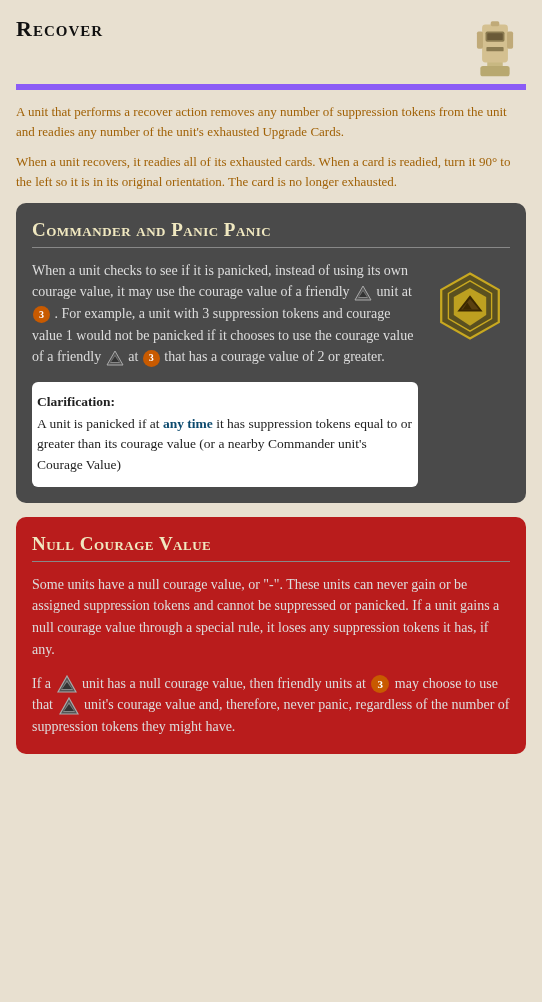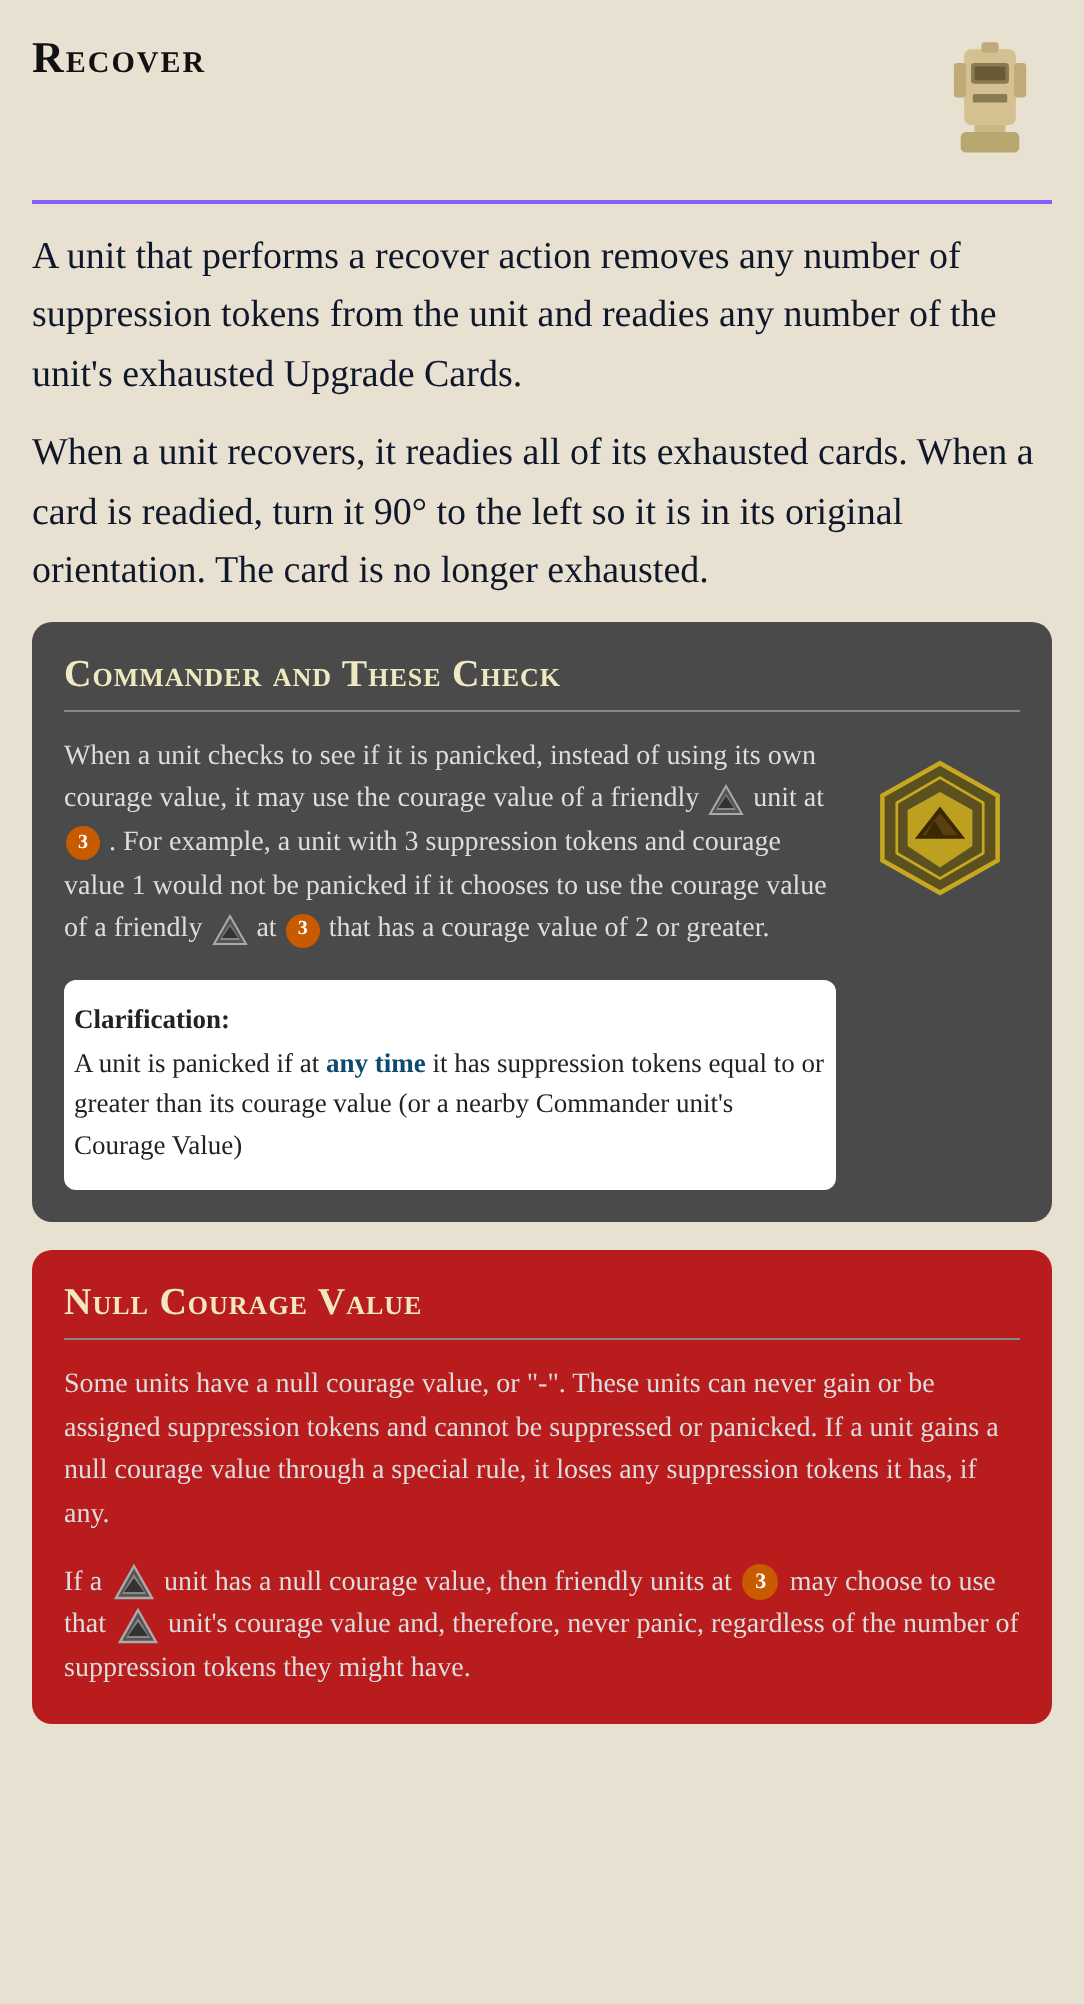--- a/index.html
+++ b/index.html
@@ -12,41 +12,41 @@
       color: #222;
     }
     .page-container {
       padding: 16px;
     }
     
     .page-header {
       display: flex;
       justify-content: space-between;
       align-items: flex-start;
-      border-bottom: 2px solid #8b5cf6;
-      padding-bottom: 22px;
+      border-bottom: 6px solid #8b5cf6;
+      padding-bottom: 6px;
       margin-bottom: 12px;
     }
     .page-title {
       font-family: 'Times New Roman', serif;
       font-size: 22px;
       font-variant: small-caps;
       font-weight: bold;
       color: #111;
       letter-spacing: 1px;
     }
     .header-icon {
       width: 62px;
       height: 62px;
     }
     
     .body-text {
-      font-size: 19px;
+      font-size: 13px;
       line-height: 1.55;
-      color: #0f172a;
+      color: #a16207;
       margin-bottom: 10px;
     }
     
     .dark-card {
       background: #4a4a4a;
       border-radius: 10px;
       padding: 16px;
       margin-bottom: 14px;
       color: #ddd;
     }
@@ -199,21 +199,21 @@
       <rect x="45" y="18" width="7" height="20" fill="#c0aa78" rx="2"></rect>
 
       <rect x="26" y="6" width="10" height="6" fill="#c0aa78" rx="2"></rect>
     </svg>
   </div>
 
   <p class="body-text">A unit that performs a recover action removes any number of suppression tokens from the unit and readies any number of the unit's exhausted Upgrade Cards.</p>
   <p class="body-text">When a unit recovers, it readies all of its exhausted cards. When a card is readied, turn it 90° to the left so it is in its original orientation. The card is no longer exhausted.</p>
 
   <div class="dark-card">
-    <div class="dark-card-title">Commander and These Check</div>
+    <div class="dark-card-title">Commander and Panic Panic</div>
     <div class="dark-card-content">
       <div class="dark-card-text">
         <div class="dark-card-body">
           <span>When a unit checks to see if it is panicked, instead of using its own courage value, it may use the courage value of a friendly </span>
           
           <span class="inline-icon">
             <svg width="18" height="16" viewBox="0 0 18 16">
               <polygon points="9,1 17,15 1,15" fill="#555" stroke="#aaa" stroke-width="1"></polygon>
               <polygon points="9,5 14,13 4,13" fill="#888"></polygon>
               <polygon points="9,6 13,12 5,12" fill="#333"></polygon>

